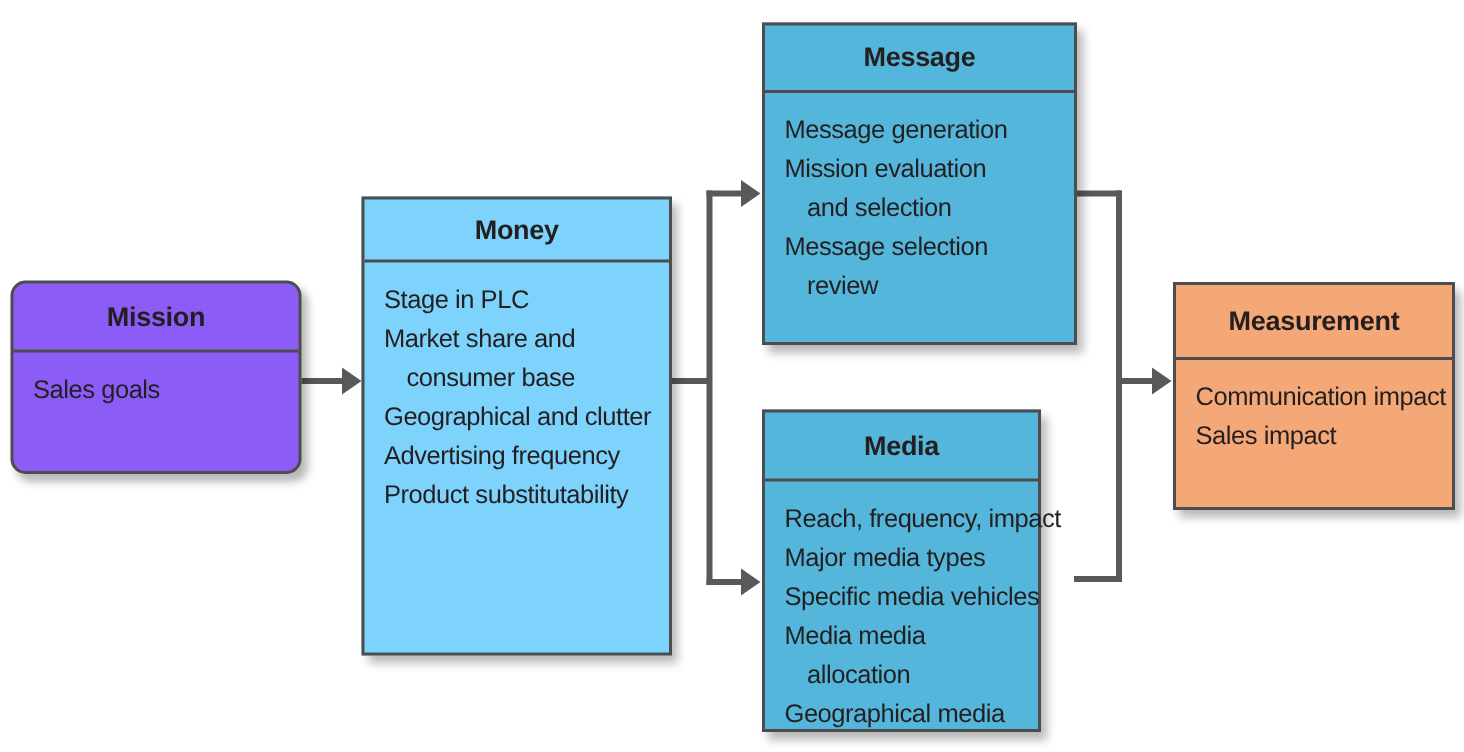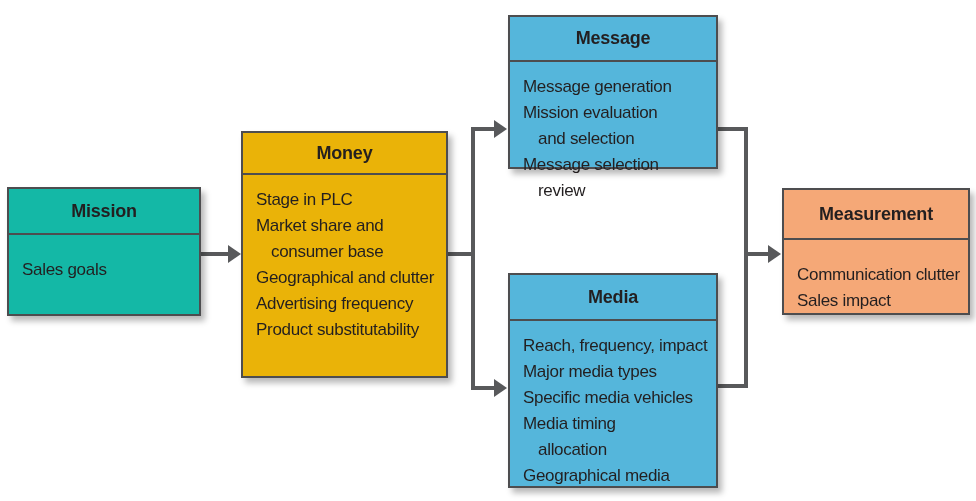--- a/index.html
+++ b/index.html
@@ -18,31 +18,31 @@
     font-weight:700;font-size:18px;letter-spacing:-0.2px;
   }
   .box-body{
     box-sizing:border-box;flex:1 1 auto;padding:12px 10px 0 13px;
     font-size:17px;line-height:26px;letter-spacing:-0.3px;
   }
   .line{white-space:nowrap;}
   .line.indent{padding-left:15px;}
 
   
-  .mission{left:7px;top:187px;width:194px;height:129px;background:#14b8a6;}
+  .mission{left:7px;top:187px;width:194px;height:129px;background:#8b5cf6;border-radius:10px;}
   .mission .box-title{height:46px;}
-  .money{left:241px;top:131px;width:207px;height:247px;background:#eab308;}
+  .money{left:241px;top:131px;width:207px;height:306px;background:#7dd3fc;}
   .money .box-title{height:42px;}
-  .message{left:508px;top:15px;width:210px;height:154px;background:#55b6db;}
+  .message{left:508px;top:15px;width:210px;height:215px;background:#55b6db;}
   .message .box-title{height:45px;}
-  .media{left:508px;top:273px;width:210px;height:215px;background:#55b6db;}
+  .media{left:508px;top:273px;width:186px;height:215px;background:#55b6db;}
   .media .box-title{height:46px;}
-  .measurement{left:782px;top:188px;width:188px;height:127px;background:#f5a877;}
+  .measurement{left:782px;top:188px;width:188px;height:152px;background:#f5a877;}
   .measurement .box-title{height:50px;}
-  .mission .box-body,.measurement .box-body{padding-top:22px;}
+  .mission .box-body,.measurement .box-body{padding-top:12px;}
 
   
   .conn{position:absolute;background:#58595b;}
   .arrowhead{
     position:absolute;width:0;height:0;
     border-top:9px solid transparent;border-bottom:9px solid transparent;
     border-left:13px solid #58595b;
   }
 </style>
 </head>
@@ -95,27 +95,27 @@
       <div class="line indent">review</div>
     </div>
   </div>
 
   <div class="box media">
     <div class="box-title">Media</div>
     <div class="box-body">
       <div class="line">Reach, frequency, impact</div>
       <div class="line">Major media types</div>
       <div class="line">Specific media vehicles</div>
-      <div class="line">Media timing</div>
+      <div class="line">Media media</div>
       <div class="line indent">allocation</div>
       <div class="line">Geographical media</div>
     </div>
   </div>
 
   <div class="box measurement">
     <div class="box-title">Measurement</div>
     <div class="box-body">
-      <div class="line">Communication clutter</div>
+      <div class="line">Communication impact</div>
       <div class="line">Sales impact</div>
     </div>
   </div>
 
 </div>
 
 </body></html>

